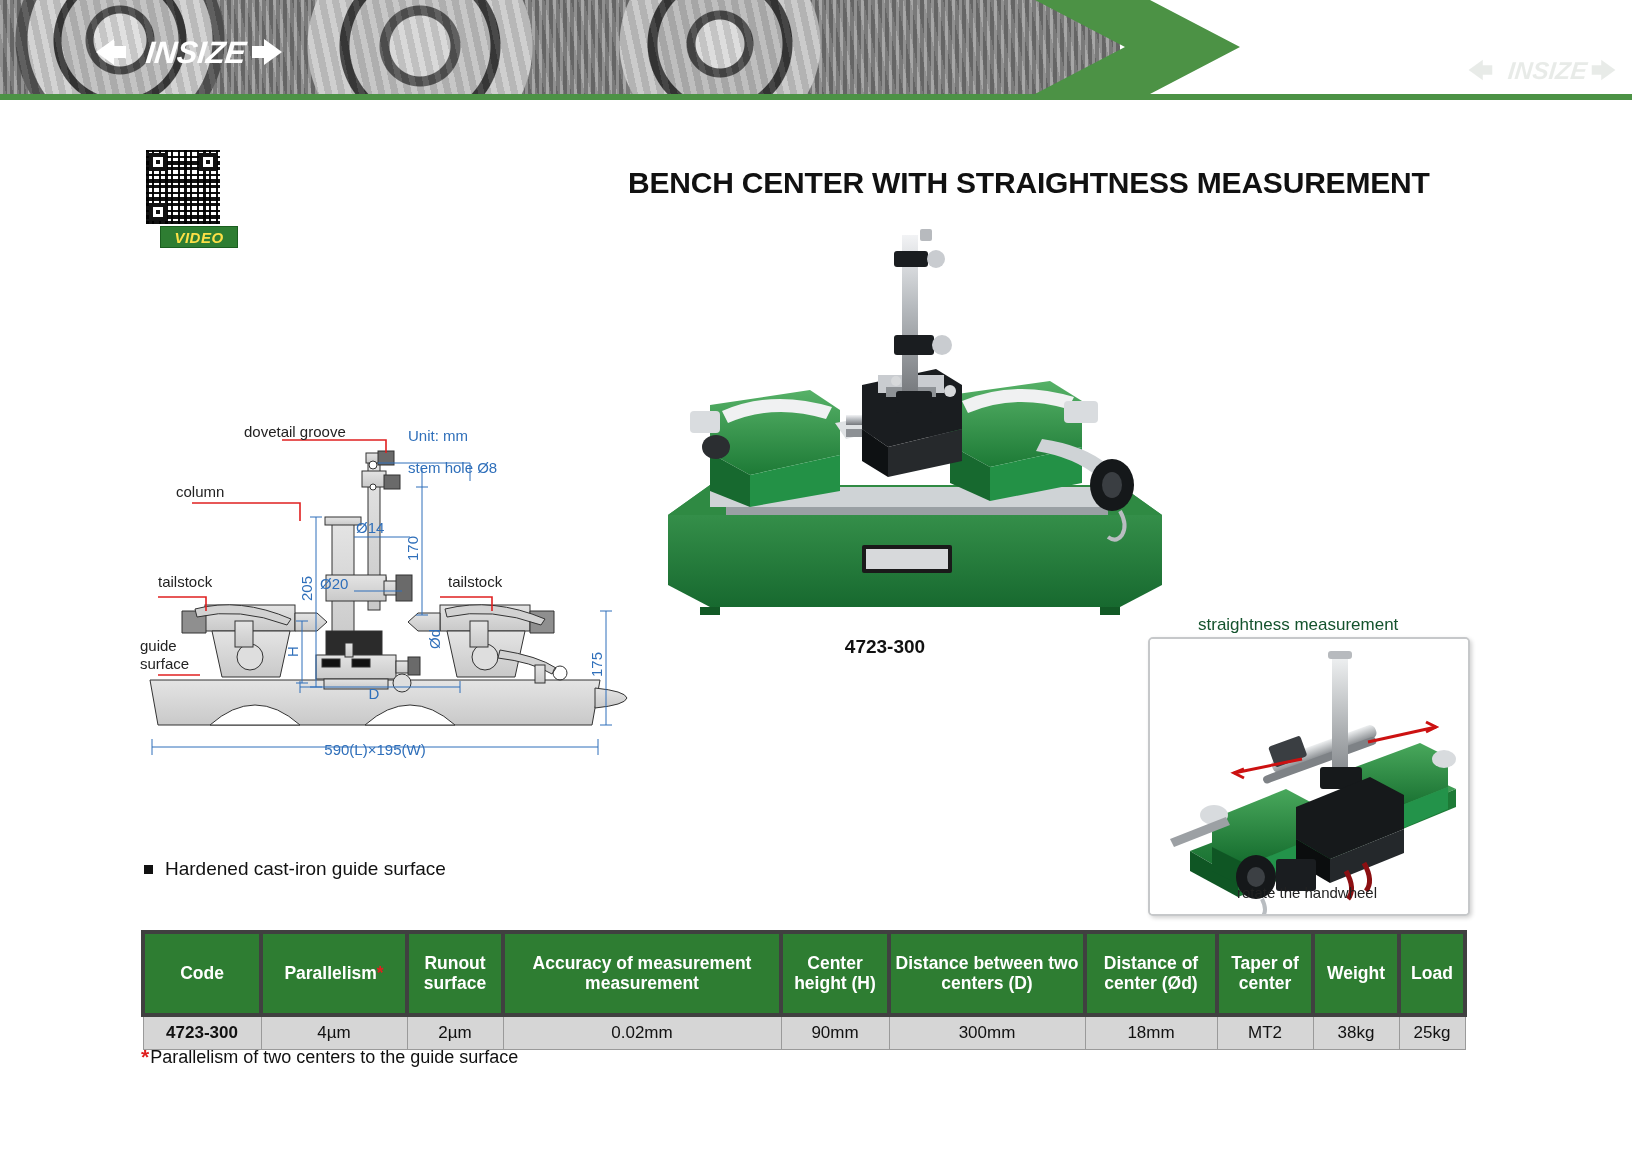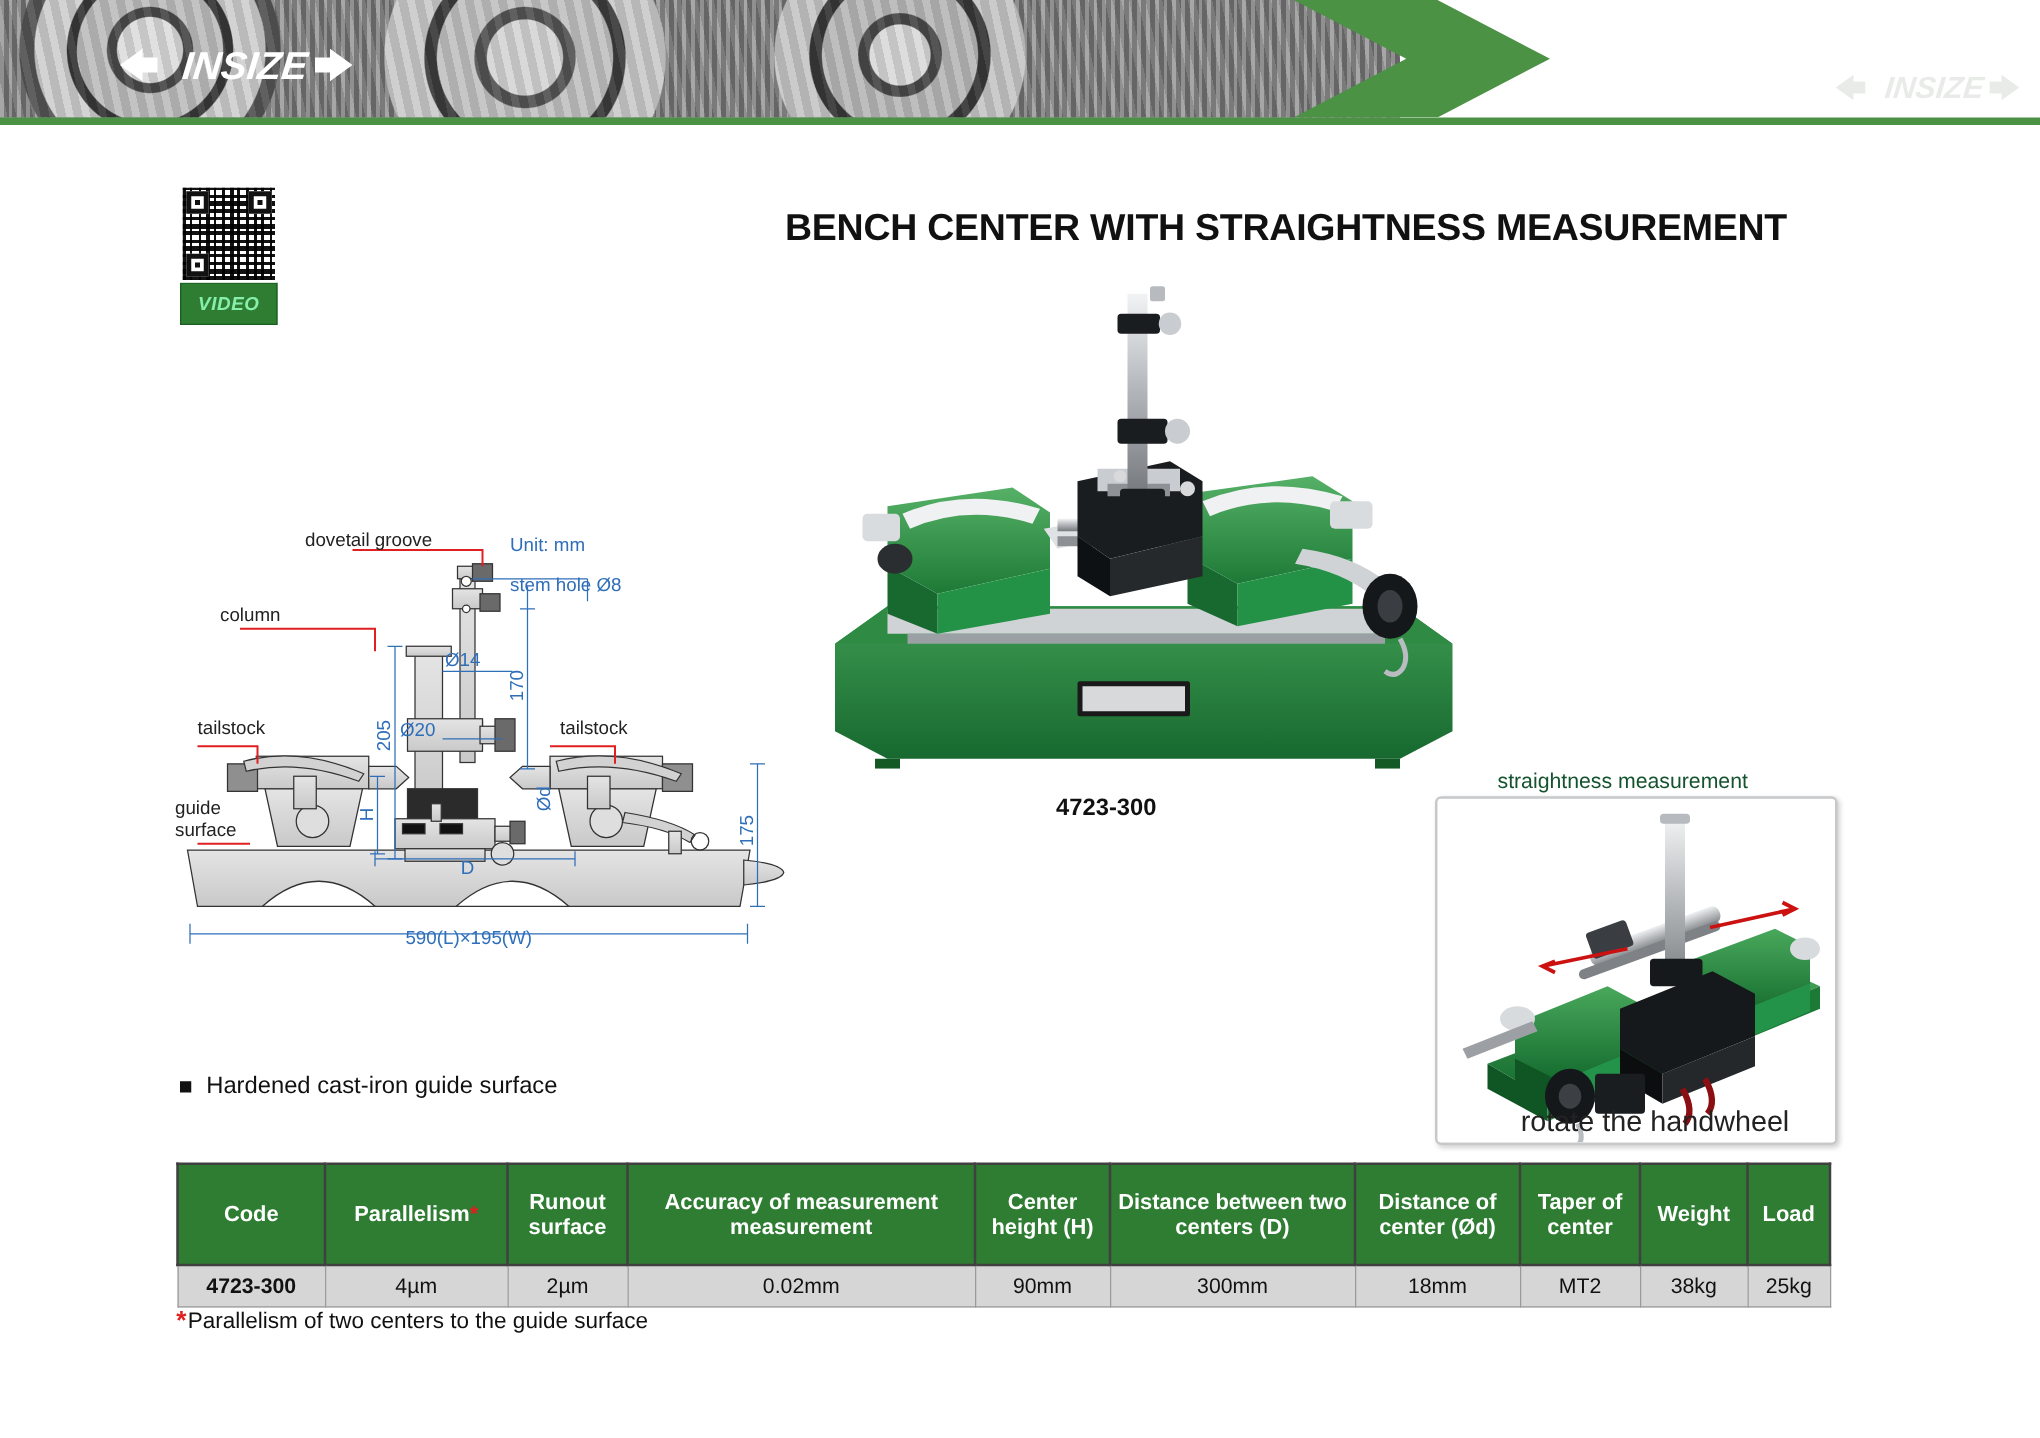--- a/index.html
+++ b/index.html
@@ -50,24 +50,24 @@
       repeating-linear-gradient(0deg,#111 0 3px,#fff 3px 5px,#111 5px 9px,#fff 9px 12px,#111 12px 14px,#fff 14px 18px);
     background-blend-mode:multiply;
     border:2px solid #fff;
     box-sizing:border-box;
     position:relative;
   }
   .qr .fp{position:absolute;width:18px;height:18px;background:#fff;border:4px solid #111;box-sizing:border-box;}
   .qr .fp i{position:absolute;inset:3px;background:#111;display:block;}
   .qr .fp.tl{left:3px;top:3px;} .qr .fp.tr{right:3px;top:3px;} .qr .fp.bl{left:3px;bottom:3px;}
   .video-badge{
-    width:78px;height:34px;background:#2e7d32;color:#86efac;
+    width:78px;height:22px;background:#2e7d32;color:#fde047;
     display:flex;align-items:center;justify-content:center;
     font-weight:bold;font-size:15px;letter-spacing:.5px;font-style:italic;
-    border:1px solid #1b5e20;box-sizing:border-box;
+    border:1px solid #1b5e20;box-sizing:border-box;margin-left:16px;
   }
 
   
   .page-title{
     position:absolute;left:628px;top:154px;width:960px;
     font-size:30px;font-weight:bold;letter-spacing:-.2px;color:#111;
     white-space:nowrap;
     margin-top:12px;
   }
 
@@ -86,36 +86,36 @@
   .inset-title{
     position:absolute;left:1198px;top:615px;font-size:17px;color:#14532d;white-space:nowrap;
   }
   .inset-box{
     position:absolute;left:1148px;top:637px;width:318px;height:275px;
     background:#fff;border:2px solid #c6c8ca;border-radius:5px;
     box-shadow:2px 2px 4px rgba(0,0,0,.18);overflow:hidden;
   }
   .inset-caption{
     position:absolute;left:1148px;top:884px;width:318px;text-align:center;
-    font-size:23px;color:#222;margin-left:17px;
+    font-size:15px;color:#222;
   }
 
   
   .bullet-row{position:absolute;left:144px;top:858px;display:flex;align-items:center;gap:12px;}
   .bullet-square{width:9px;height:9px;background:#111;display:inline-block;}
   .bullet-text{font-size:19px;color:#111;}
 
   
   .spec-table{
     position:absolute;left:141px;top:930px;border-collapse:collapse;
     width:1322px;table-layout:fixed;
   }
   .spec-table th{
     background:#2e7d32;color:#fff;font-size:17.5px;font-weight:bold;
-    border:2px solid #404040;padding:20px 3px;line-height:1.12;vertical-align:middle;
+    border:4px solid #404040;padding:20px 3px;line-height:1.12;vertical-align:middle;
   }
   .spec-table td{
     background:#d6d6d6;color:#111;font-size:17px;text-align:center;
     border:1px solid #9a9a9a;padding:6px 3px;
   }
   .spec-table td.code{font-weight:bold;}
   .star{color:#e02020;font-weight:bold;}
   .footnote{
     position:absolute;left:141px;top:1038px;font-size:18px;color:#111;text-align:center;
   }

